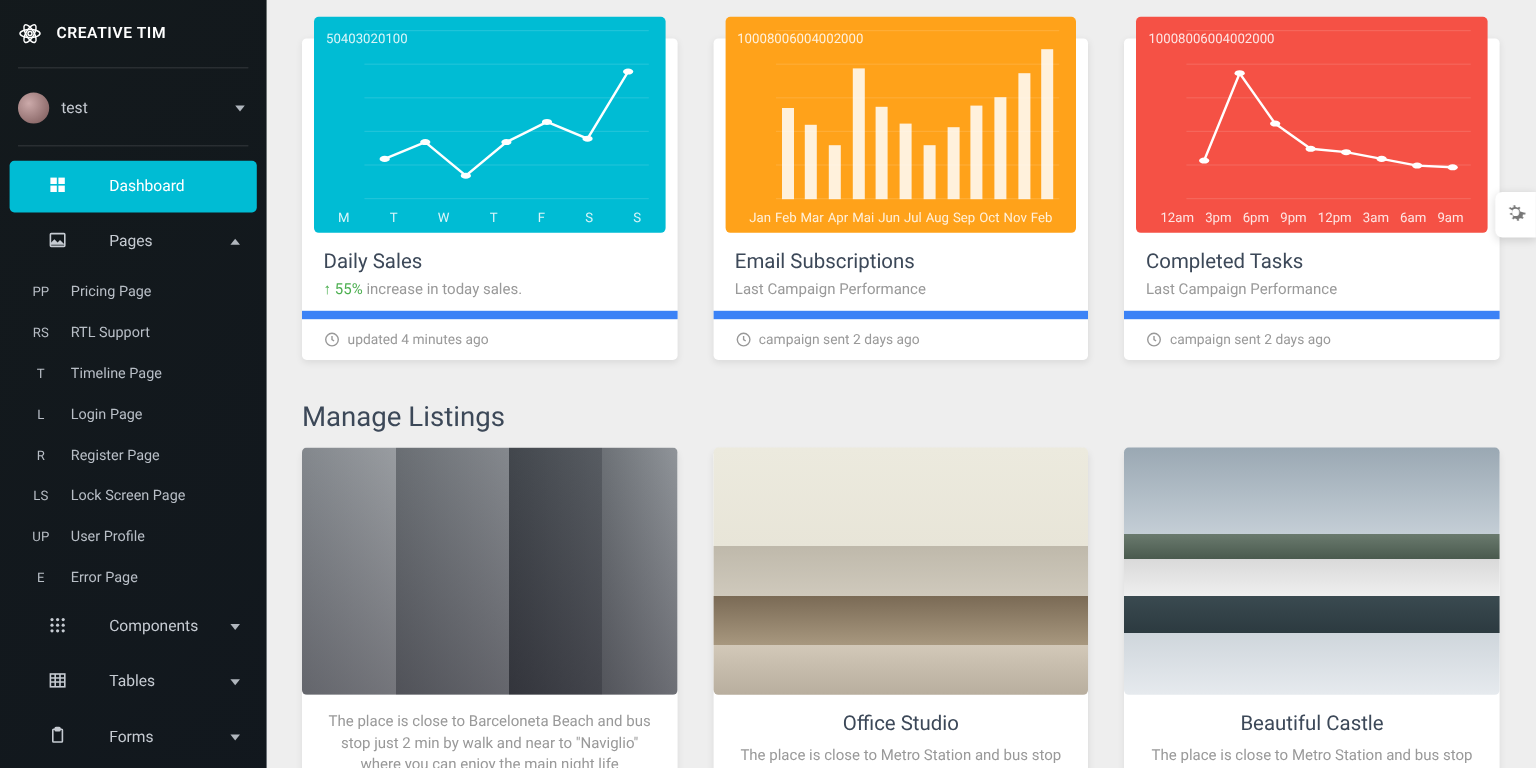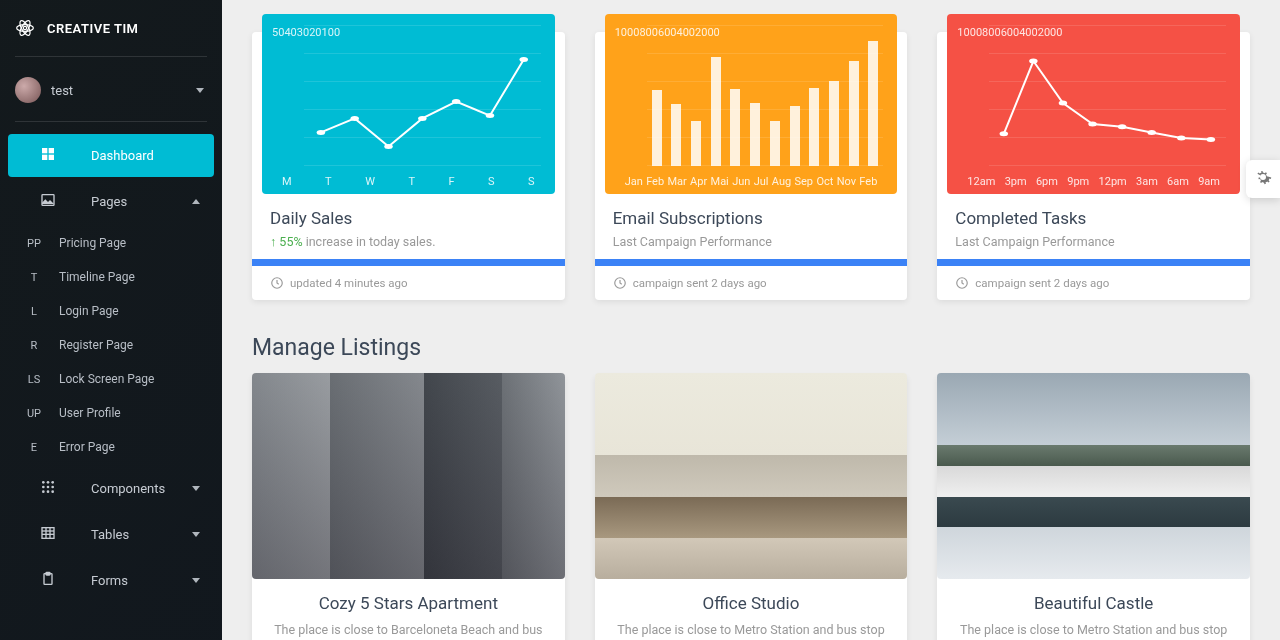--- a/index.html
+++ b/index.html
@@ -94,20 +94,24 @@
     </span>
     <span>Pages</span>
     <span class="caret up"></span>
   </div>
 
   <div class="sub-item">
       <span class="abbr">PP</span>
       <span>Pricing Page</span>
     </div>
   <div class="sub-item">
+      <span class="abbr">RS</span>
+      <span>RTL Support</span>
+    </div>
+  <div class="sub-item">
       <span class="abbr">T</span>
       <span>Timeline Page</span>
     </div>
   <div class="sub-item">
       <span class="abbr">L</span>
       <span>Login Page</span>
     </div>
   <div class="sub-item">
       <span class="abbr">R</span>
       <span>Register Page</span>
@@ -335,21 +339,20 @@
       </div>
     </div>
   </div>
 
   <h2 class="section-title">Manage Listings</h2>
 
   <div class="listings-row">
     <div class="listing">
       <div class="listing-img img1"></div>
       <div class="listing-body">
-        <div class="listing-title">Cozy 5 Stars Apartment</div>
         <div class="listing-desc">The place is close to Barceloneta Beach and bus stop just 2 min by walk and near to "Naviglio" where you can enjoy the main night life</div>
       </div>
     </div>
     <div class="listing">
       <div class="listing-img img2"></div>
       <div class="listing-body">
         <div class="listing-title">Office Studio</div>
         <div class="listing-desc">The place is close to Metro Station and bus stop just 2 min by walk and near to "Naviglio" where you can enjoy the night life in London,</div>
       </div>
     </div>

